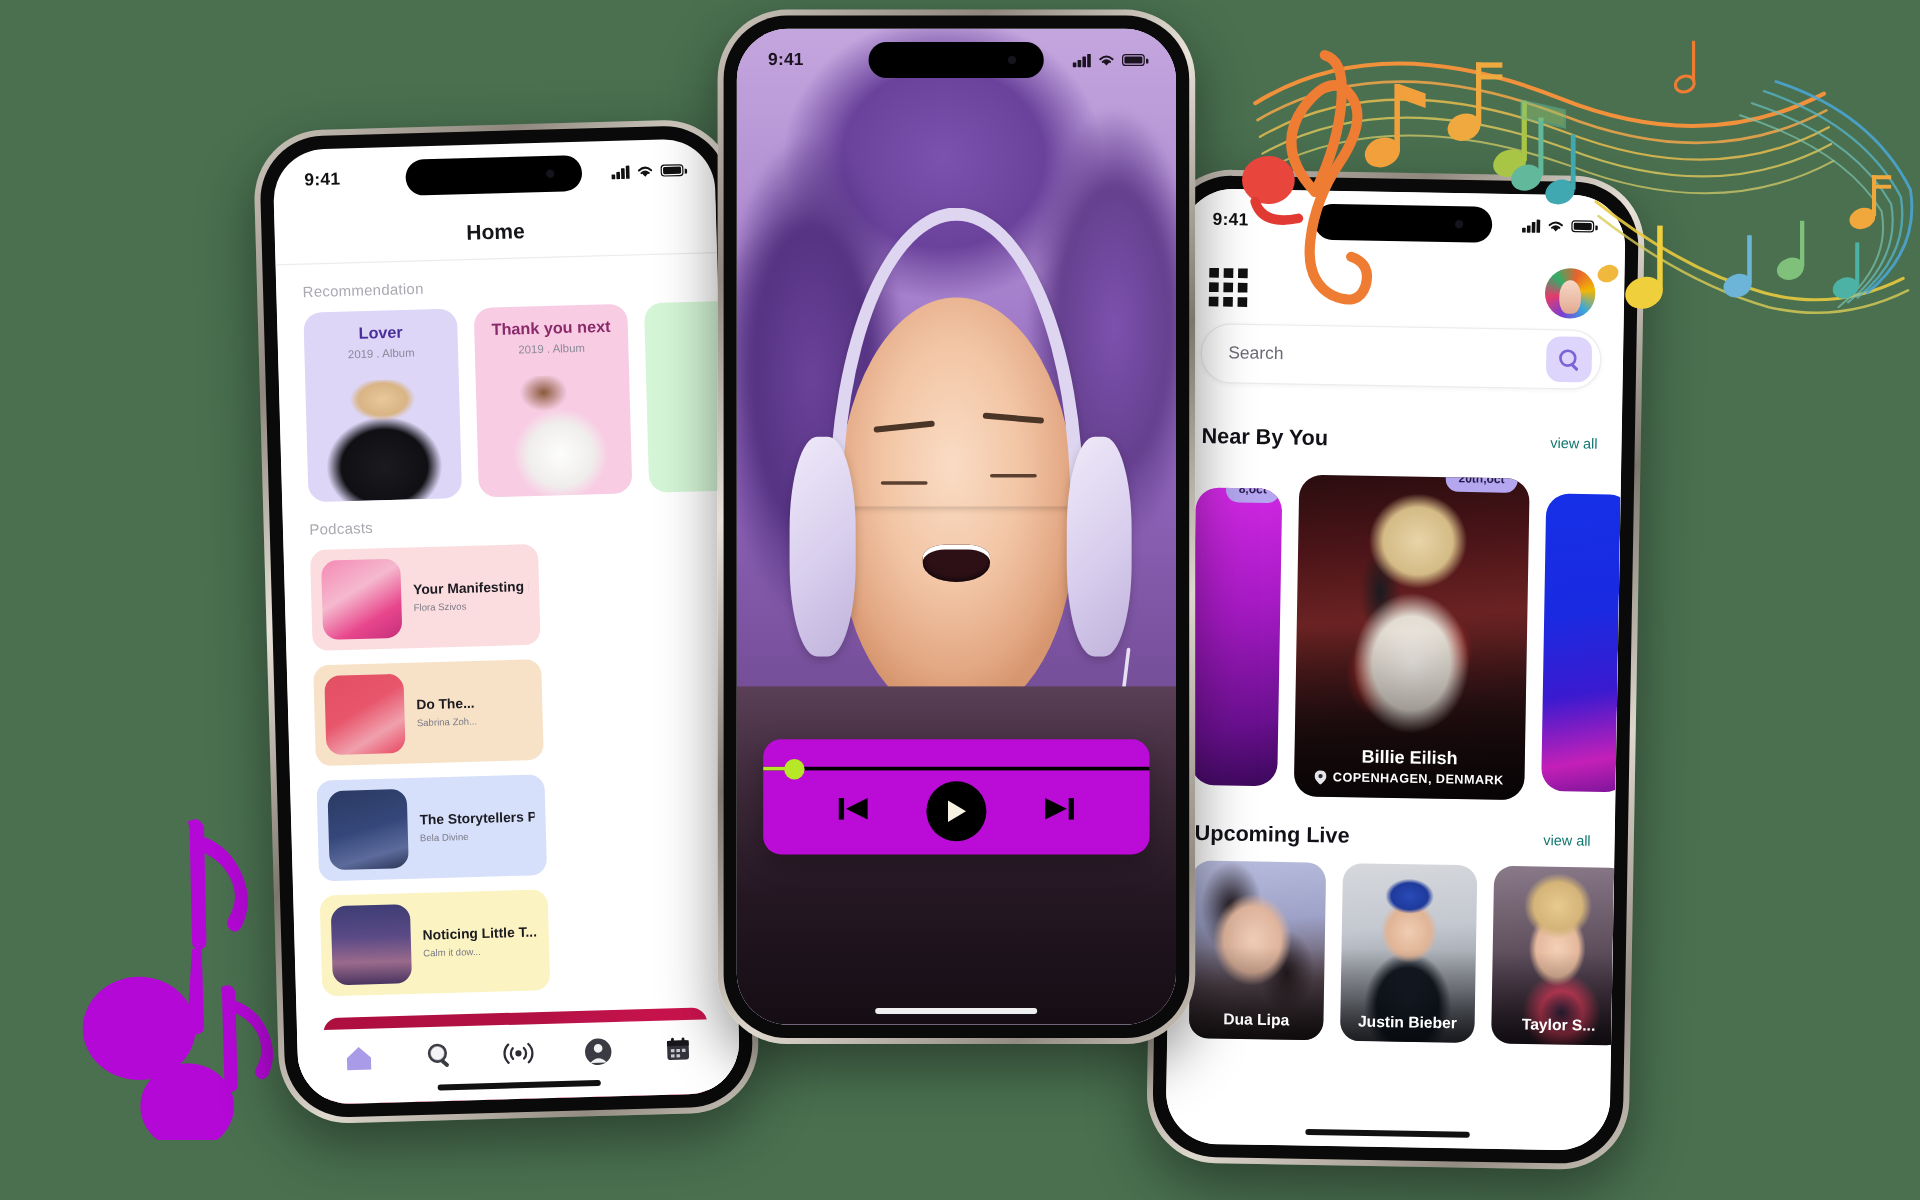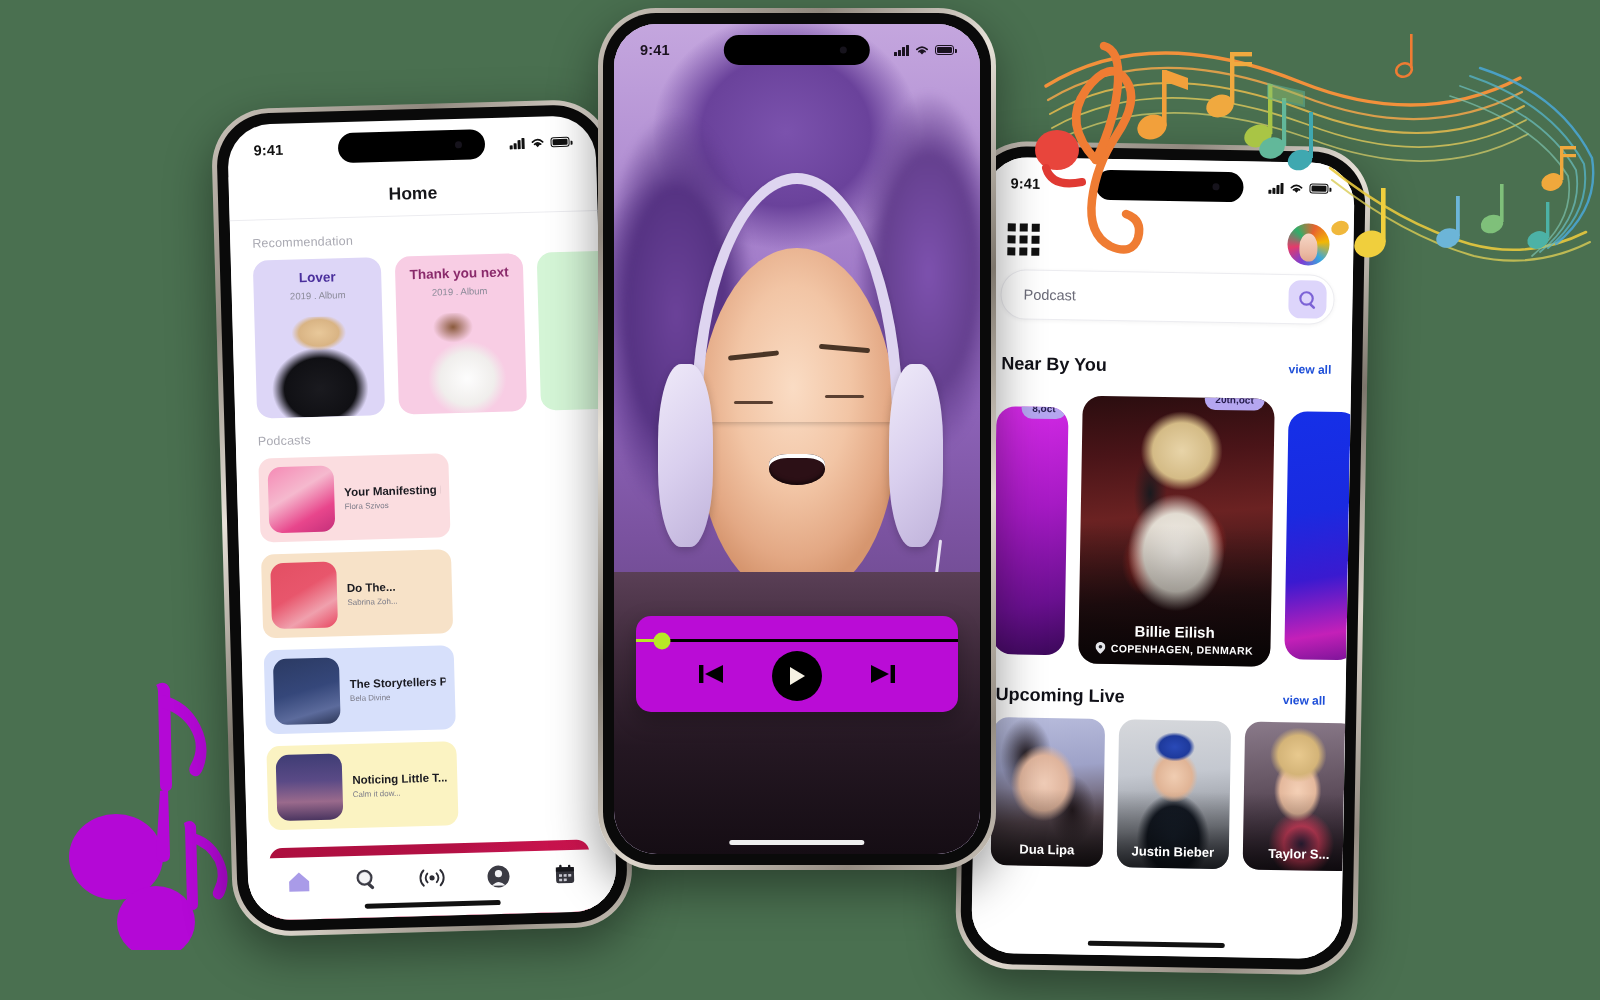--- a/index.html
+++ b/index.html
@@ -211,21 +211,21 @@
   .search-ph { font-size:14.5px; color:#6b6b78; }
   .search-btn {
     width:38px; height:38px; border-radius:12px; background:#ddd5fb;
     display:flex; align-items:center; justify-content:center;
   }
   .sec-head {
     display:flex; align-items:center; justify-content:space-between;
     padding:0 20px; margin-top:18px;
   }
   .sec-h-t { font-size:18px; font-weight:800; color:#111118; }
-  .sec-h-a { font-size:12px; color:#1d4ed8; font-weight:700; }
+  .sec-h-a { font-size:12px; color:#0f766e; font-weight:400; }
   .nearby-row { display:flex; gap:14px; padding:12px 0 0 16px; align-items:flex-start; }
   .nb-card {
     flex:0 0 auto; border-radius:19px; position:relative; overflow:hidden;
   }
   .nb-side { width:72px; height:248px; }
   .nb-main { width:192px; height:268px; }
   .date-pill {
     position:absolute; top:-9px; right:10px; z-index:5;
     background:#b5a6f0; color:#241a4a; font-size:10px; font-weight:700;
     padding:5px 11px; border-radius:11px;
@@ -496,21 +496,21 @@
                 <span></span>
                 <span></span>
               <span></span>
                 <span></span>
                 <span></span>
             </span>
             <span class="avatar"></span>
           </div>
 
           <div class="search-bar">
-            <span class="search-ph">Podcast</span>
+            <span class="search-ph">Search</span>
             <span class="search-btn">
               <svg width="21" height="21" viewBox="0 0 21 21">
                 <circle cx="9" cy="9" r="6.2" fill="none" stroke="#7c63d6" stroke-width="2.2"></circle>
                 <rect x="13.2" y="13.2" width="7" height="2.6" rx="1.3" transform="rotate(44 13.2 13.2)" fill="#7c63d6"></rect>
               </svg>
             </span>
           </div>
 
           <div style="position:absolute;top:178px;left:0;right:0;bottom:0;overflow:hidden;">
 

